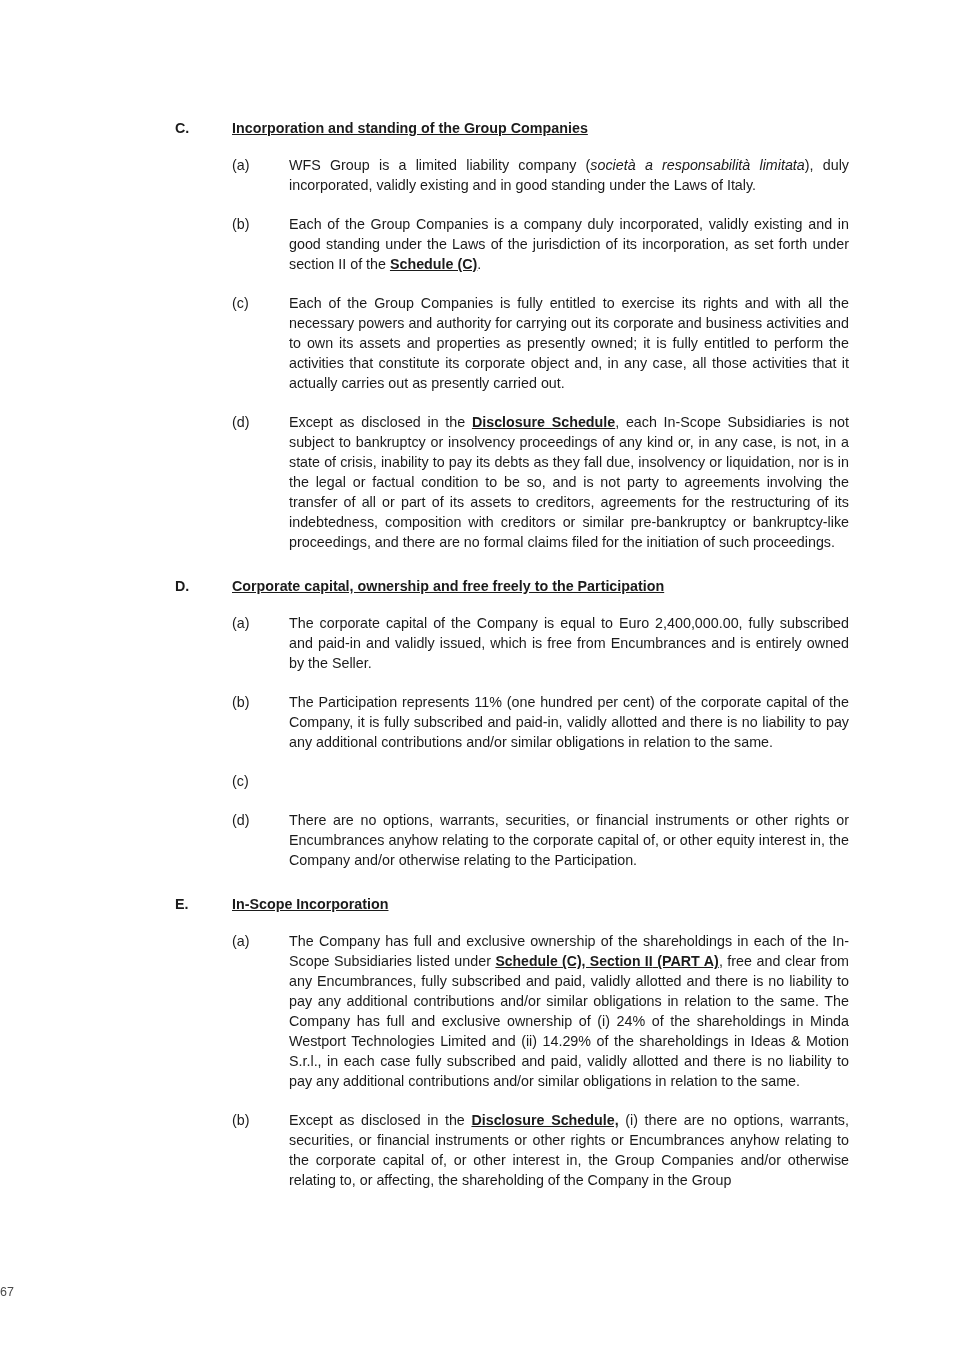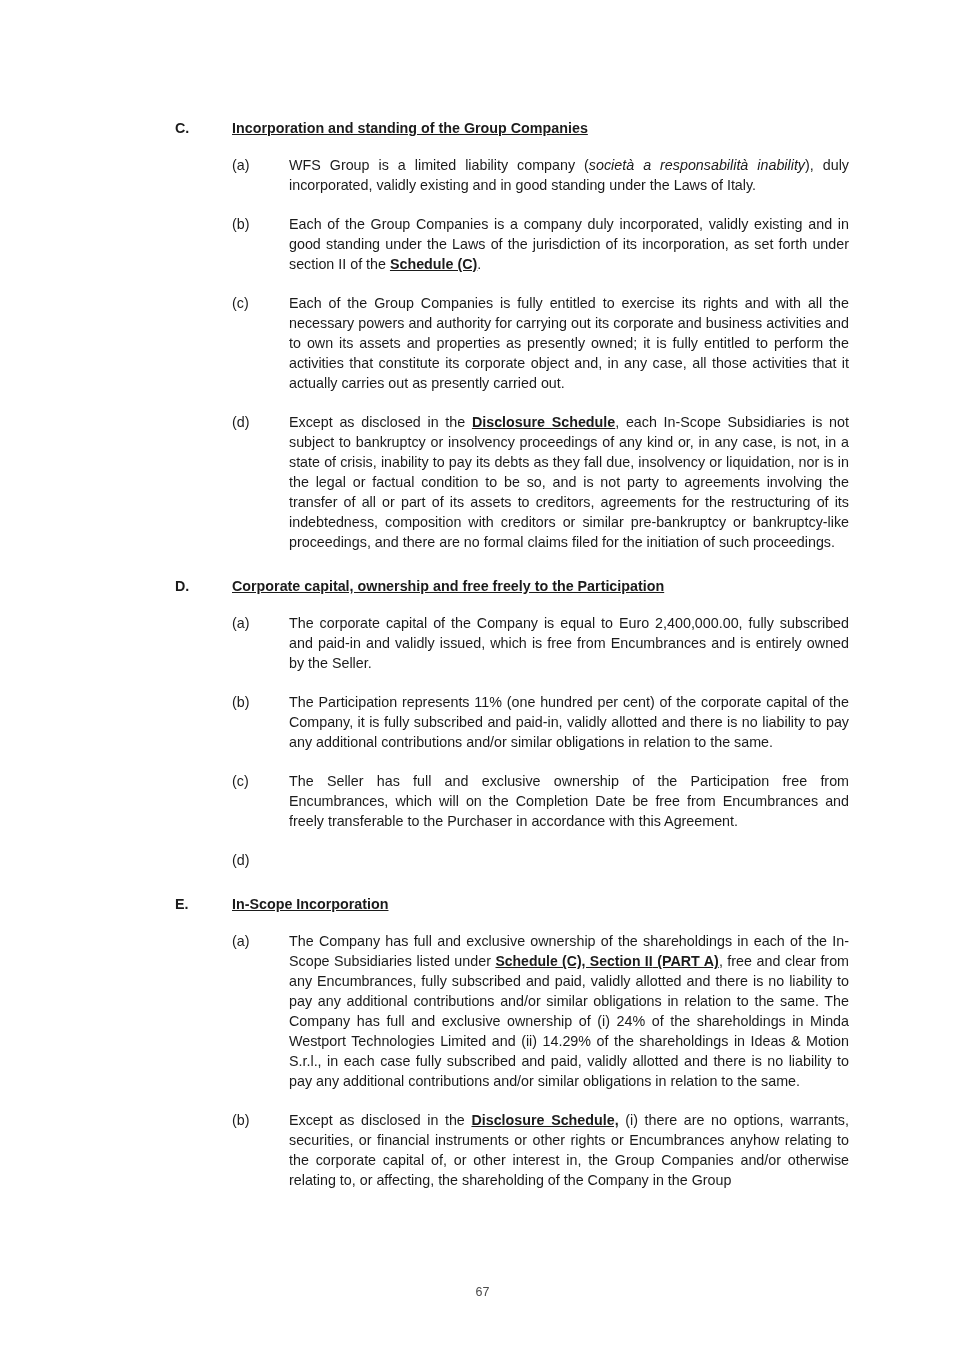--- a/index.html
+++ b/index.html
@@ -72,38 +72,38 @@
   .r-bold-underline-small {
     font-weight: bold;
     text-decoration: underline;
     font-size: 14px;
   }
   .page-number {
     position: absolute;
     bottom: 66px;
     left: 0;
     width: 100%;
-    text-align: center;
+    text-align: left;
     font-size: 12.5px;
     color: #4a4a4a;
   }
 </style>
 </head>
 <body>
 
 <div class="page">
   <div class="content">
       <div class="section">
         <div class="heading-row">
           <span class="section-letter">C.</span>
           <span class="section-heading">Incorporation and standing of the Group Companies</span>
         </div>
         <div class="item">
           <span class="item-label">(a)</span>
-          <div class="item-text"><span class="r-normal">WFS Group is a limited liability company (</span><span class="r-italic">società a responsabilità inability</span><span class="r-normal">), duly incorporated, validly existing and in good standing under the Laws of Italy.</span></div>
+          <div class="item-text"><span class="r-normal">WFS Group is a limited liability company (</span><span class="r-italic">società a responsabilità limitata</span><span class="r-normal">), duly incorporated, validly existing and in good standing under the Laws of Italy.</span></div>
         </div>
         <div class="item">
           <span class="item-label">(b)</span>
           <div class="item-text"><span class="r-normal">Each of the Group Companies is a company duly incorporated, validly existing and in good standing under the Laws of the jurisdiction of its incorporation, as set forth under section II of the </span><span class="r-bold-underline">Schedule (C)</span><span class="r-normal">.</span></div>
         </div>
         <div class="item">
           <span class="item-label">(c)</span>
           <div class="item-text"><span class="r-normal">Each of the Group Companies is fully entitled to exercise its rights and with all the necessary powers and authority for carrying out its corporate and business activities and to own its assets and properties as presently owned; it is fully entitled to perform the activities that constitute its corporate object and, in any case, all those activities that it actually carries out as presently carried out.</span></div>
         </div>
         <div class="item">
@@ -119,24 +119,24 @@
         <div class="item">
           <span class="item-label">(a)</span>
           <div class="item-text"><span class="r-normal">The corporate capital of the Company is equal to Euro 2,400,000.00, fully subscribed and paid-in and validly issued, which is free from Encumbrances and is entirely owned by the Seller.</span></div>
         </div>
         <div class="item">
           <span class="item-label">(b)</span>
           <div class="item-text"><span class="r-normal">The Participation represents 11% (one hundred per cent) of the corporate capital of the Company, it is fully subscribed and paid-in, validly allotted and there is no liability to pay any additional contributions and/or similar obligations in relation to the same.</span></div>
         </div>
         <div class="item">
           <span class="item-label">(c)</span>
-          <div class="item-text"><span class="r-normal">The Seller has full and exclusive ownership of the Participation free from Encumbrances, which will on the Completion Date be free from Encumbrances and freely transferable to the Purchaser in accordance with this Agreement.</span></div>
         </div>
         <div class="item">
           <span class="item-label">(d)</span>
+          <div class="item-text"><span class="r-normal">There are no options, warrants, securities, or financial instruments or other rights or Encumbrances anyhow relating to the corporate capital of, or other equity interest in, the Company and/or otherwise relating to the Participation.</span></div>
         </div>
       </div>
       <div class="section">
         <div class="heading-row">
           <span class="section-letter">E.</span>
           <span class="section-heading">In-Scope Incorporation</span>
         </div>
         <div class="item">
           <span class="item-label">(a)</span>
           <div class="item-text"><span class="r-normal">The Company has full and exclusive ownership of the shareholdings in each of the In-Scope Subsidiaries listed under </span><span class="r-bold-underline-small">Schedule (C), Section II</span><span class="r-bold-underline"> (PART A)</span><span class="r-normal">, free and clear from any Encumbrances, fully subscribed and paid, validly allotted and there is no liability to pay any additional contributions and/or similar obligations in relation to the same. The Company has full and exclusive ownership of (i) 24% of the shareholdings in Minda Westport Technologies Limited and (ii) 14.29% of the shareholdings in Ideas &amp; Motion S.r.l., in each case fully subscribed and paid, validly allotted and there is no liability to pay any additional contributions and/or similar obligations in relation to the same.</span></div>

